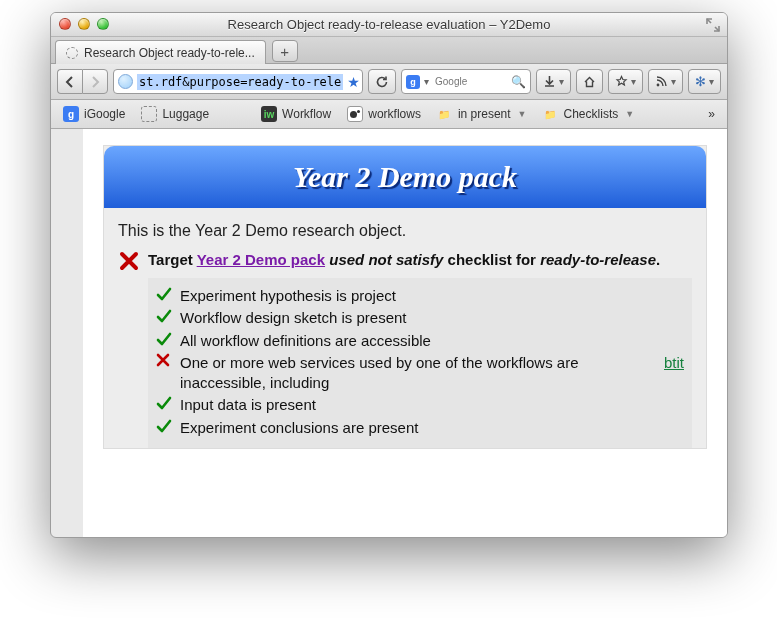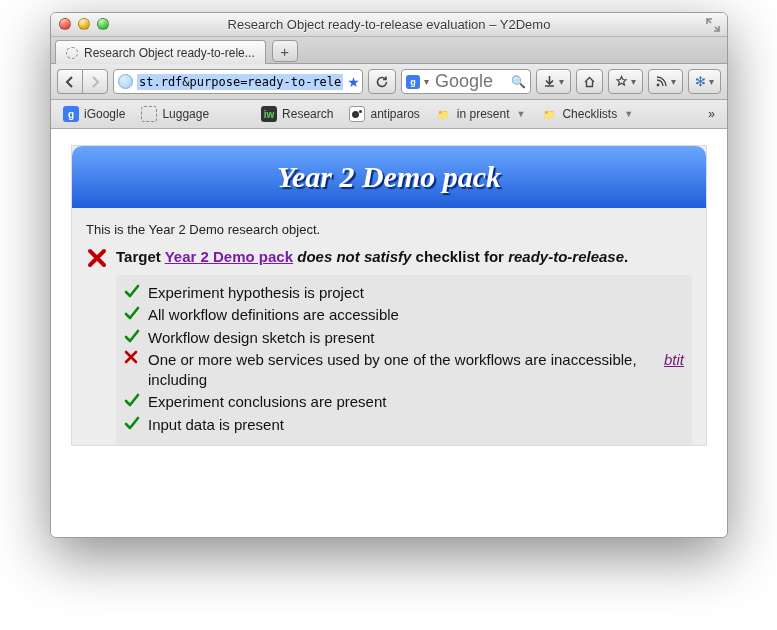--- a/index.html
+++ b/index.html
@@ -91,21 +91,21 @@
     font-family: Menlo, Consolas, monospace; font-size:12px;
     color:#000; white-space:nowrap;
   }
   .urlfield .star { color:#2f6fd6; font-size:14px; flex:none; }
   .searchbox {
     width:130px; height:25px; background:#fff;
     border:1px solid #9a9a9a; border-radius:4px;
     display:flex; align-items:center; padding:0 4px; gap:4px;
   }
   .gicon { width:14px; height:14px; background:#3b7cf3; border-radius:3px; display:flex; align-items:center; justify-content:center; color:#fff; font-size:9px; font-weight:bold; flex:none; }
-  .searchbox input { border:none; outline:none; width:100%; font-size:18px; color:#888; background:transparent; font-family:inherit; }
+  .searchbox input { border:none; outline:none; width:100%; font-size:10px; color:#888; background:transparent; font-family:inherit; }
   .searchbox .mag { color:#777; font-size:12px; flex:none; }
   .carets { color:#666; font-size:10px; }
 
   
   .bookmarks {
     height:29px; padding:0 6px;
     background:linear-gradient(#ececec,#dcdcdc);
     border-bottom:1px solid #a9a9a9;
     display:flex; align-items:center; gap:4px;
     font-size:12px; color:#333;
@@ -116,44 +116,44 @@
   .ico-box { border:1px dashed #888; }
   .ico-iw { background:#333; color:#59d65f;margin-left:36px; }
   .ico-sep { width:16px; height:16px; background:#fff; border:1px solid #999; border-radius:50%; position:relative; }
   .ico-sep::before { content:""; position:absolute; width:7px; height:7px; background:#333; border-radius:50%; left:2px; top:4px; }
   .ico-sep::after { content:""; position:absolute; width:3px; height:3px; background:#333; border-radius:50%; right:2px; top:3px; }
   .ico-fold { color:#6fa7e4; font-size:14px; }
   .bm .dd { color:#777; font-size:9px; margin-left:2px; }
   .bm-overflow { margin-left:auto; }
 
   
-  .viewport { height:408px; overflow:auto; background:#fff; }
+  .viewport { height:408px; overflow:auto; background:#fff;margin-left:32px; }
   .content-pad { padding:16px 20px 20px; }
   .panel { background:#ededed; border:1px solid #dcdcdc; }
   .banner {
     height:62px;
     background: linear-gradient(#6aa6ff 0%, #4d8af0 40%, #1f5ed9 100%);
     border-radius:10px 10px 0 0;
     display:flex; align-items:center; justify-content:center;
   }
   .banner h1 {
     margin:0; color:#fff;
     font: italic bold 30px Georgia, "Times New Roman", serif;
     text-shadow: 2px 2px 1px #0a2a7a;
   }
-  .desc { font-size:13px; color:#222; margin:14px 14px 10px; }
+  .desc { font-size:16px; color:#222; margin:14px 14px 10px; }
   .result { margin:0 14px 6px; display:flex; gap:8px; align-items:flex-start; }
   .result .xmark { flex:none; }
   .result-text { font-size:15px; font-weight:bold; color:#111; line-height:1.35; }
   .result-text a { color:#7a1ca8; text-decoration:underline; }
   .result-text em { font-style:italic; }
   .checklist { background:#e5e5e5; margin:0 14px 0 44px; padding:6px 8px 8px; }
   .check-item { display:flex; gap:8px; align-items:flex-start; font-size:15px; color:#111; line-height:1.35; margin:2px 0; }
   .check-item .mark { flex:none; width:16px; text-align:center; }
-  .check-item a { color:#701a75; font-style:italic; text-decoration:underline; }
+  .check-item a { color:#15803d; text-decoration:underline; }
   .footerlink { margin:10px 14px 14px; font-size:15px; font-weight:bold; }
   .footerlink a { color:#7a1ca8; text-decoration:underline; }
 
   .tick svg, .xmark svg { display:block; }
 
 </style>
 </head>
 <body>
 
 <div class="shadow-wrap">
@@ -254,25 +254,25 @@
     <div class="bm">
       <span class="ico ico-g">g</span>
       <span>iGoogle</span>
     </div>
     <div class="bm">
       <span class="ico ico-box"></span>
       <span>Luggage</span>
     </div>
     <div class="bm">
       <span class="ico ico-iw">iw</span>
-      <span>Research</span>
+      <span>Workflow</span>
     </div>
     <div class="bm">
       <span class="ico ico-sep"></span>
-      <span>antiparos</span>
+      <span>workflows</span>
     </div>
     <div class="bm">
       <span class="ico ico-fold">📁</span>
       <span>in present</span>
       <span class="dd">▼</span>
     </div>
     <div class="bm">
       <span class="ico ico-fold">📁</span>
       <span>Checklists</span>
       <span class="dd">▼</span>
@@ -292,73 +292,73 @@
 
         <div class="desc">This is the Year 2 Demo research object.</div>
 
         <div class="result">
           <span class="xmark">
             <svg width="22" height="22" viewBox="0 0 22 22">
                   <path d="M4 4 L18 18 M18 4 L4 18" stroke="#c00000" stroke-width="4" stroke-linecap="round"></path>
                 </svg>
           </span>
           <div class="result-text">
-            <span>Target </span><a href="#">Year 2 Demo pack</a><em><span> does not satisfy</span></em><span> checklist for </span><em><span>ready-to-release</span></em><span>.</span>
+            <span>Target </span><a href="#">Year 2 Demo pack</a><em><span> used not satisfy</span></em><span> checklist for </span><em><span>ready-to-release</span></em><span>.</span>
           </div>
         </div>
 
         <div class="checklist" id="checklist">
               <div class="check-item">
                 <span class="mark tick">
                   <svg width="16" height="16" viewBox="0 0 16 16">
                     <path d="M2 9 L6 13 L14 3" fill="none" stroke="#0a8a0a" stroke-width="2.6" stroke-linecap="round" stroke-linejoin="round"></path>
                   </svg>
                 </span>
                 <span>Experiment hypothesis is project</span>
               </div>
               <div class="check-item">
                 <span class="mark tick">
                   <svg width="16" height="16" viewBox="0 0 16 16">
                     <path d="M2 9 L6 13 L14 3" fill="none" stroke="#0a8a0a" stroke-width="2.6" stroke-linecap="round" stroke-linejoin="round"></path>
                   </svg>
                 </span>
+                <span>Workflow design sketch is present</span>
+              </div>
+              <div class="check-item">
+                <span class="mark tick">
+                  <svg width="16" height="16" viewBox="0 0 16 16">
+                    <path d="M2 9 L6 13 L14 3" fill="none" stroke="#0a8a0a" stroke-width="2.6" stroke-linecap="round" stroke-linejoin="round"></path>
+                  </svg>
+                </span>
                 <span>All workflow definitions are accessible</span>
-              </div>
-              <div class="check-item">
-                <span class="mark tick">
-                  <svg width="16" height="16" viewBox="0 0 16 16">
-                    <path d="M2 9 L6 13 L14 3" fill="none" stroke="#0a8a0a" stroke-width="2.6" stroke-linecap="round" stroke-linejoin="round"></path>
-                  </svg>
-                </span>
-                <span>Workflow design sketch is present</span>
               </div>
               <div class="check-item">
                 <span class="mark xmark">
                   <svg width="14" height="14" viewBox="0 0 14 14">
                     <path d="M2 2 L12 12 M12 2 L2 12" stroke="#c00000" stroke-width="2.6" stroke-linecap="round"></path>
                   </svg>
                 </span>
                 <span>One or more web services used by one of the workflows are inaccessible, including </span>
                 <a href="#">btit</a>
               </div>
               <div class="check-item">
                 <span class="mark tick">
                   <svg width="16" height="16" viewBox="0 0 16 16">
                     <path d="M2 9 L6 13 L14 3" fill="none" stroke="#0a8a0a" stroke-width="2.6" stroke-linecap="round" stroke-linejoin="round"></path>
                   </svg>
                 </span>
+                <span>Input data is present</span>
+              </div>
+              <div class="check-item">
+                <span class="mark tick">
+                  <svg width="16" height="16" viewBox="0 0 16 16">
+                    <path d="M2 9 L6 13 L14 3" fill="none" stroke="#0a8a0a" stroke-width="2.6" stroke-linecap="round" stroke-linejoin="round"></path>
+                  </svg>
+                </span>
                 <span>Experiment conclusions are present</span>
-              </div>
-              <div class="check-item">
-                <span class="mark tick">
-                  <svg width="16" height="16" viewBox="0 0 16 16">
-                    <path d="M2 9 L6 13 L14 3" fill="none" stroke="#0a8a0a" stroke-width="2.6" stroke-linecap="round" stroke-linejoin="round"></path>
-                  </svg>
-                </span>
-                <span>Input data is present</span>
               </div>
             </div>
 
 
       </div>
     </div>
   </div>
 
 </div>
 </div>

